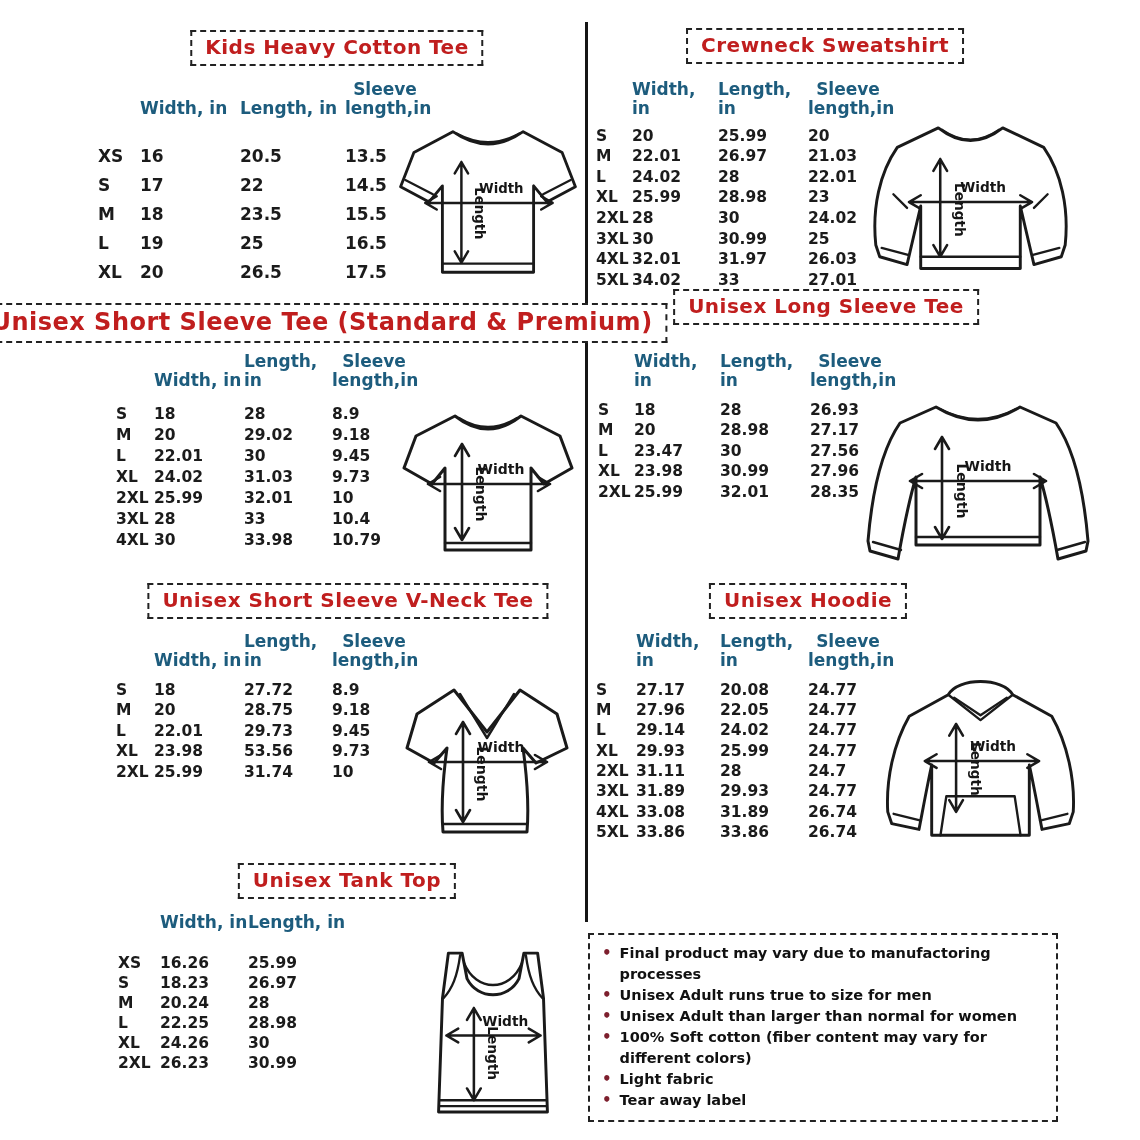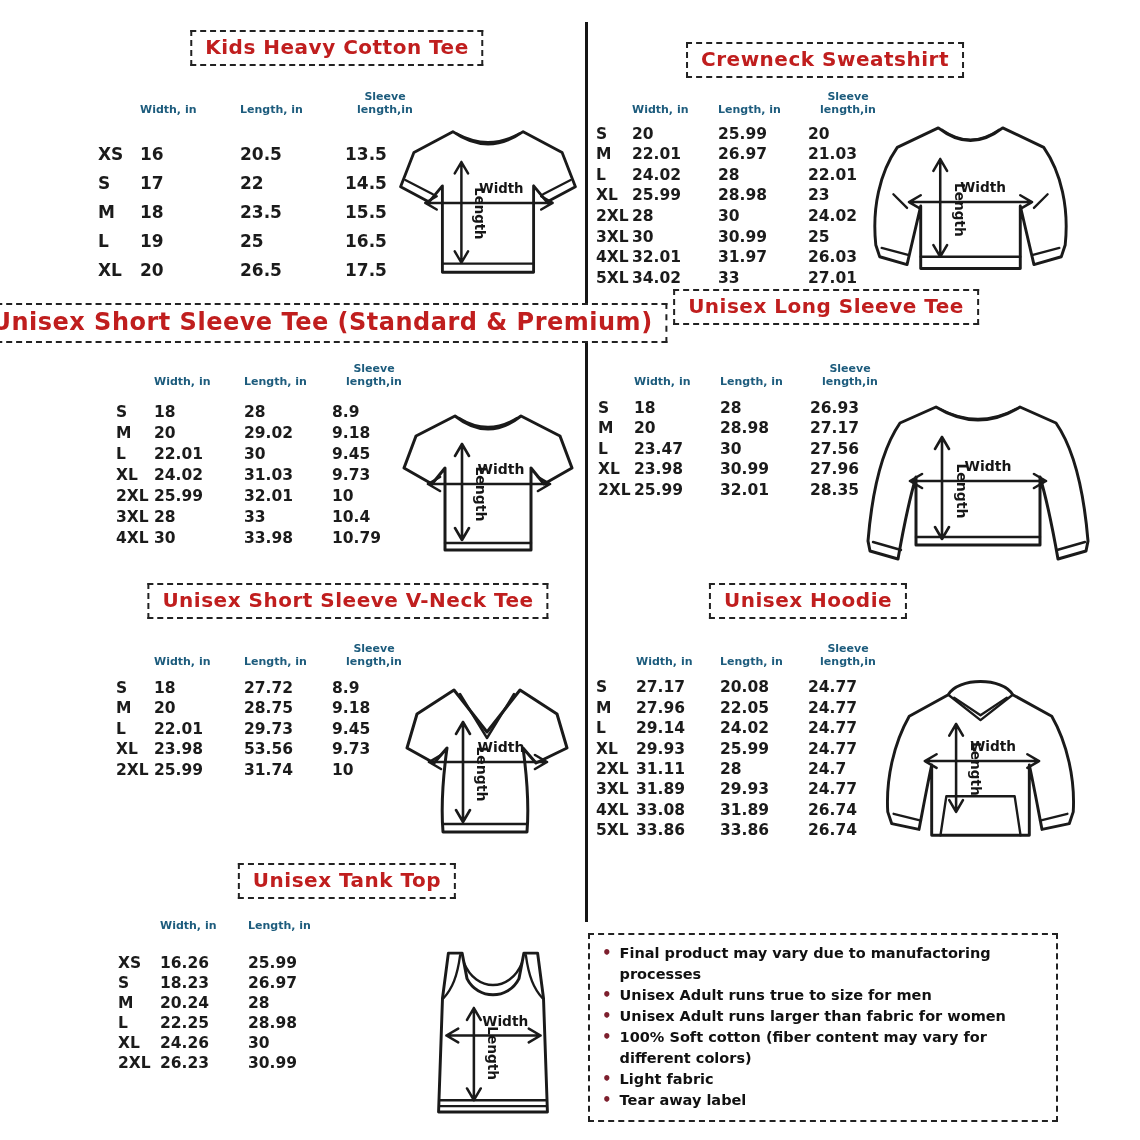--- a/index.html
+++ b/index.html
@@ -18,21 +18,21 @@
     border:2px dashed #222;background:#fff;
     padding:3px 13px 5px;white-space:nowrap;
     color:var(--title-red);font-weight:bold;font-size:20px;letter-spacing:.5px;
   }
   .title.t-long{font-size:24px;}
 
   
   .table{position:absolute;}
   .hrow,.trow{display:grid;grid-template-columns:var(--cols);align-items:end;}
   .hrow{min-height:36px;margin-bottom:var(--hmb,10px);}
-  .hcell{color:var(--header-blue);font-weight:bold;font-size:11px;line-height:1.12;}
+  .hcell{color:var(--header-blue);font-weight:bold;font-size:17px;line-height:1.12;}
   .hcell.h2{text-align:center;}
   .trow{height:var(--rowh,21px);align-items:center;}
   .tcell{font-weight:bold;font-size:var(--vfs,15.5px);color:var(--ink);line-height:1;}
 
   .sec-kids{--cols:42px 100px 105px 80px;--rowh:29px;--hmb:24px;--vfs:17px;}
   .sec-crew{--cols:36px 86px 90px 80px;--rowh:20.6px;--hmb:8px;}
   .sec-ss{--cols:38px 90px 88px 84px;--rowh:21px;--hmb:14px;}
   .sec-ls{--cols:36px 86px 90px 80px;--rowh:20.5px;--hmb:10px;}
   .sec-vn{--cols:38px 90px 88px 84px;--rowh:20.5px;--hmb:10px;}
   .sec-hd{--cols:40px 84px 88px 80px;--rowh:20.4px;--hmb:10px;}
@@ -109,21 +109,21 @@
     <path class="thin" d="M67,24 Q100,42 133,24"></path>
     <path class="thin" d="M52,161 L148,161"></path>
     <path class="thin" d="M13,73 L42,88"></path>
     <path class="thin" d="M187,73 L158,88"></path>
     <path class="arrow" d="M34,97 L168,97 M46,90 L34,97 L46,104 M156,90 L168,97 L156,104"></path>
     <path class="arrow" d="M72,54 L72,160 M65,66 L72,54 L79,66 M65,148 L72,160 L79,148"></path>
     <text x="114" y="87" text-anchor="middle">Width</text>
     <text x="86" y="108" text-anchor="middle" transform="rotate(90 86 108)">Length</text>
   </svg>
 
-  <div class="title" style="left:825px;top:42px">Crewneck Sweatshirt</div>
+  <div class="title" style="left:825px;top:28px">Crewneck Sweatshirt</div>
   <div class="table sec-crew" style="left:596px;top:80px">
       <div class="hrow">
         <div class="hcell pad"></div>
         <div class="hcell h0">Width, in</div>
         <div class="hcell h1">Length, in</div>
         <div class="hcell h2">Sleeve length,in</div>
       </div>
       <div class="trow">
         <div class="tcell c0">S</div>
         <div class="tcell c1">20</div>
@@ -473,21 +473,21 @@
     <div class="note">
         <span class="dot">•</span>
         <span>Final product may vary due to manufactoring processes</span>
       </div>
     <div class="note">
         <span class="dot">•</span>
         <span>Unisex Adult runs true to size for men</span>
       </div>
     <div class="note">
         <span class="dot">•</span>
-        <span>Unisex Adult runs larger than fabric for women</span>
+        <span>Unisex Adult than larger than normal for women</span>
       </div>
     <div class="note">
         <span class="dot">•</span>
         <span>100% Soft cotton (fiber content may vary for different colors)</span>
       </div>
     <div class="note">
         <span class="dot">•</span>
         <span>Light fabric</span>
       </div>
     <div class="note">

